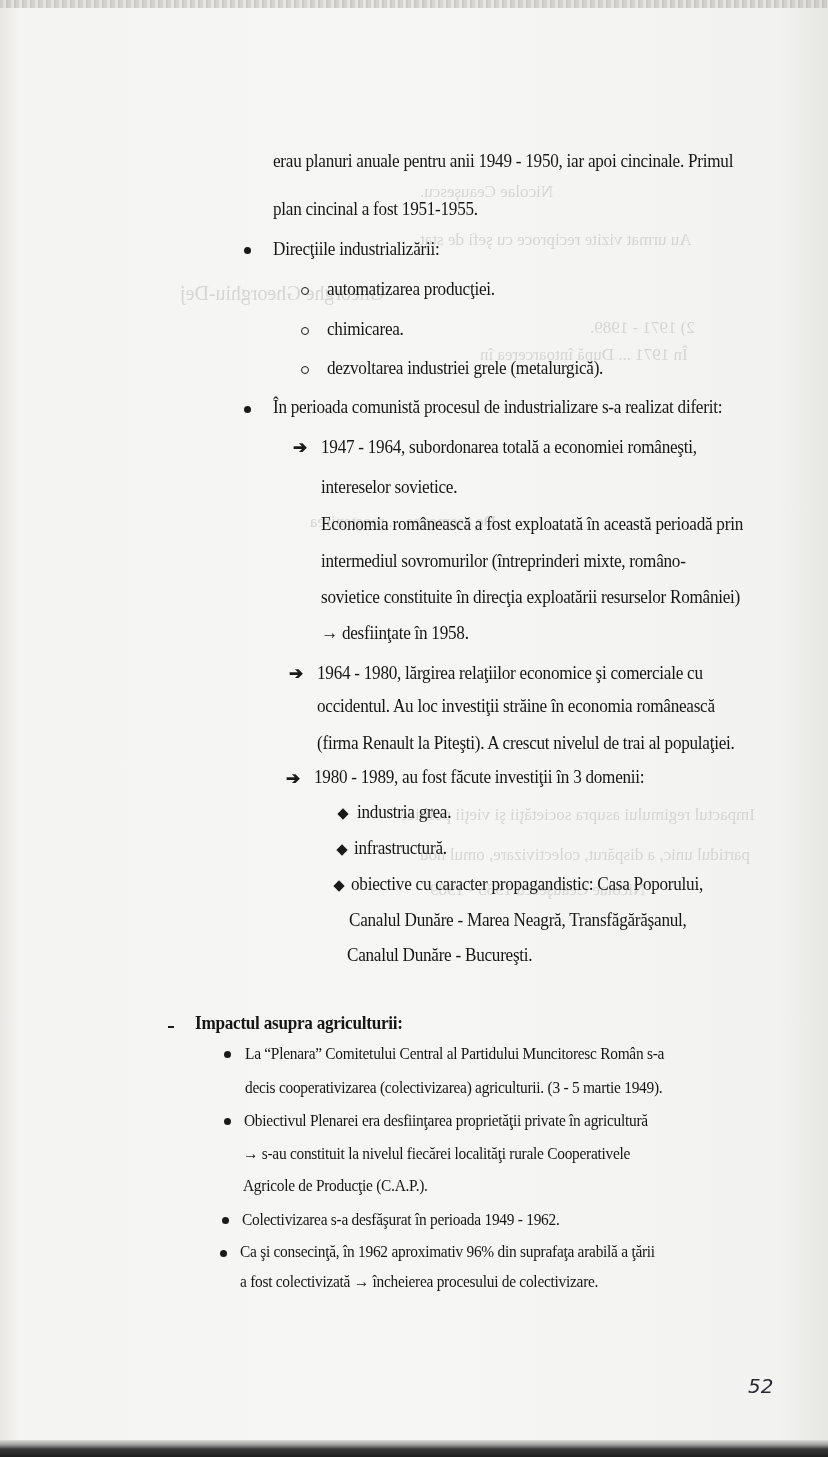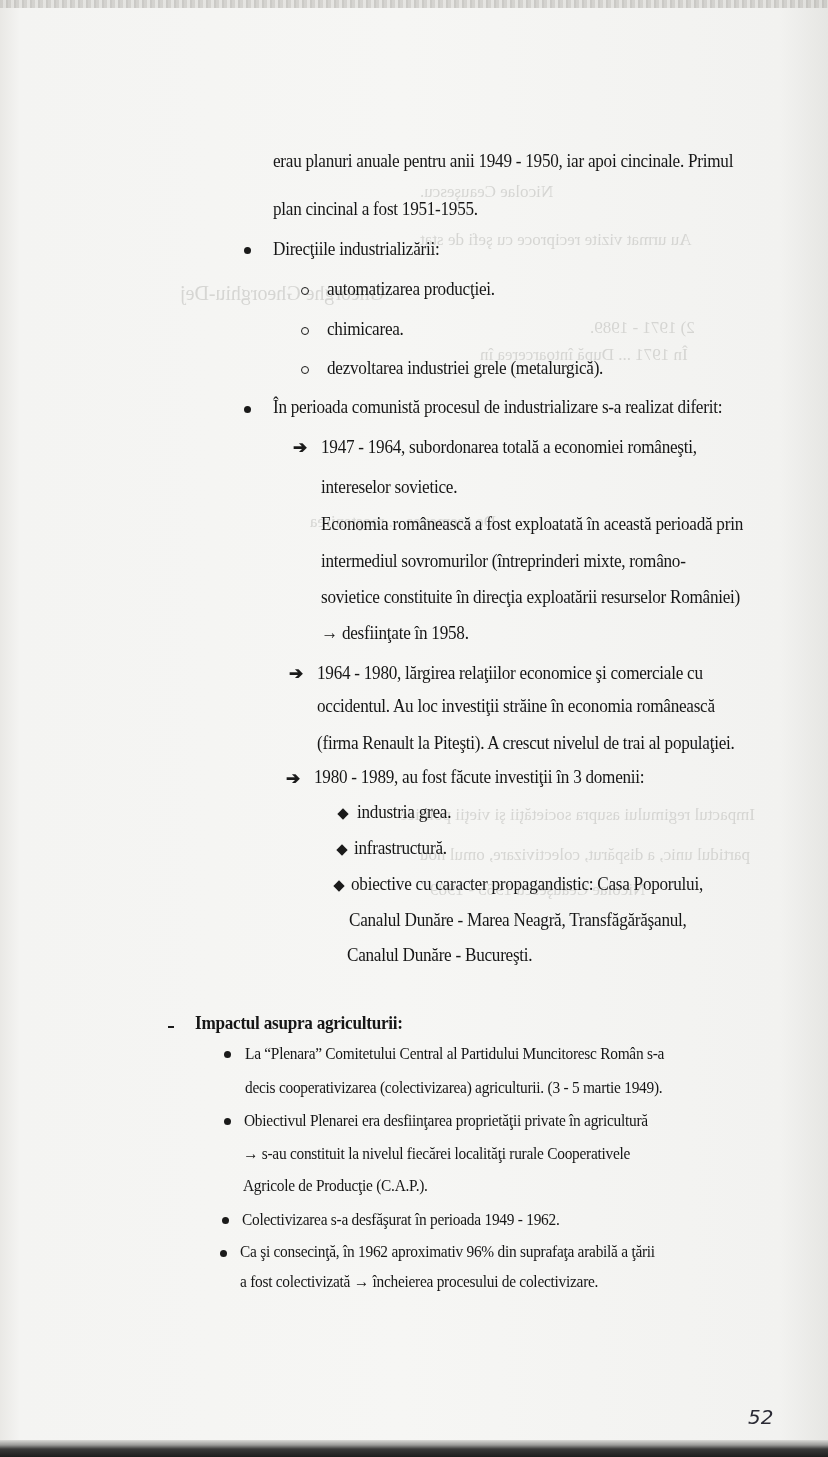--- a/index.html
+++ b/index.html
@@ -71,21 +71,21 @@
       transform: rotate(45deg);
     }
     .dash {
       position: absolute;
       width: 6px; height: 2px;
       background: #1a1a1a;
     }
     .heading { font-weight: bold; }
     .page-number {
       position: absolute;
-      left: 748px; top: 1405px;
+      left: 748px; top: 1374px;
       font-family: "DejaVu Sans", sans-serif;
       font-size: 20px;
       color: #2a2a34;
       font-style: italic;
     }
   </style>
 </head>
 <body>
 
 <div class="page">

